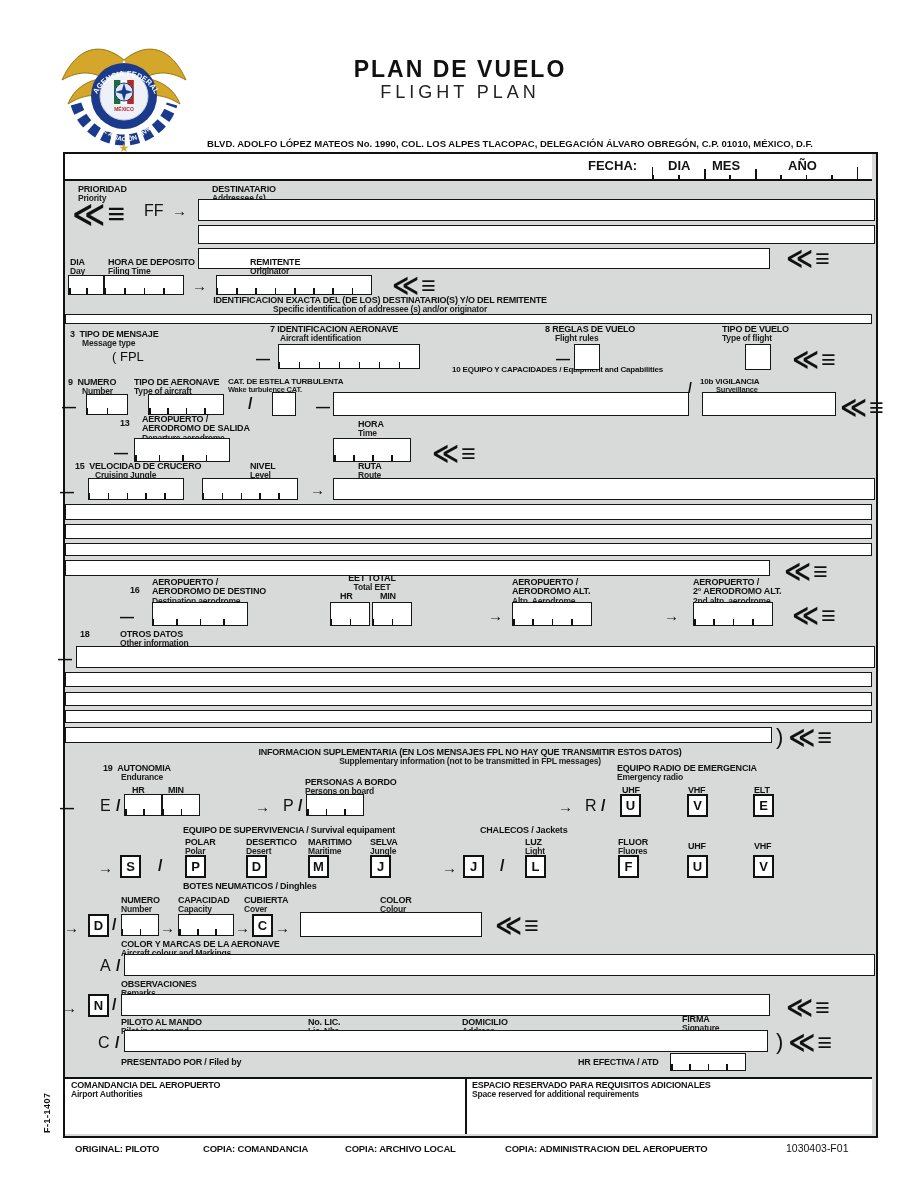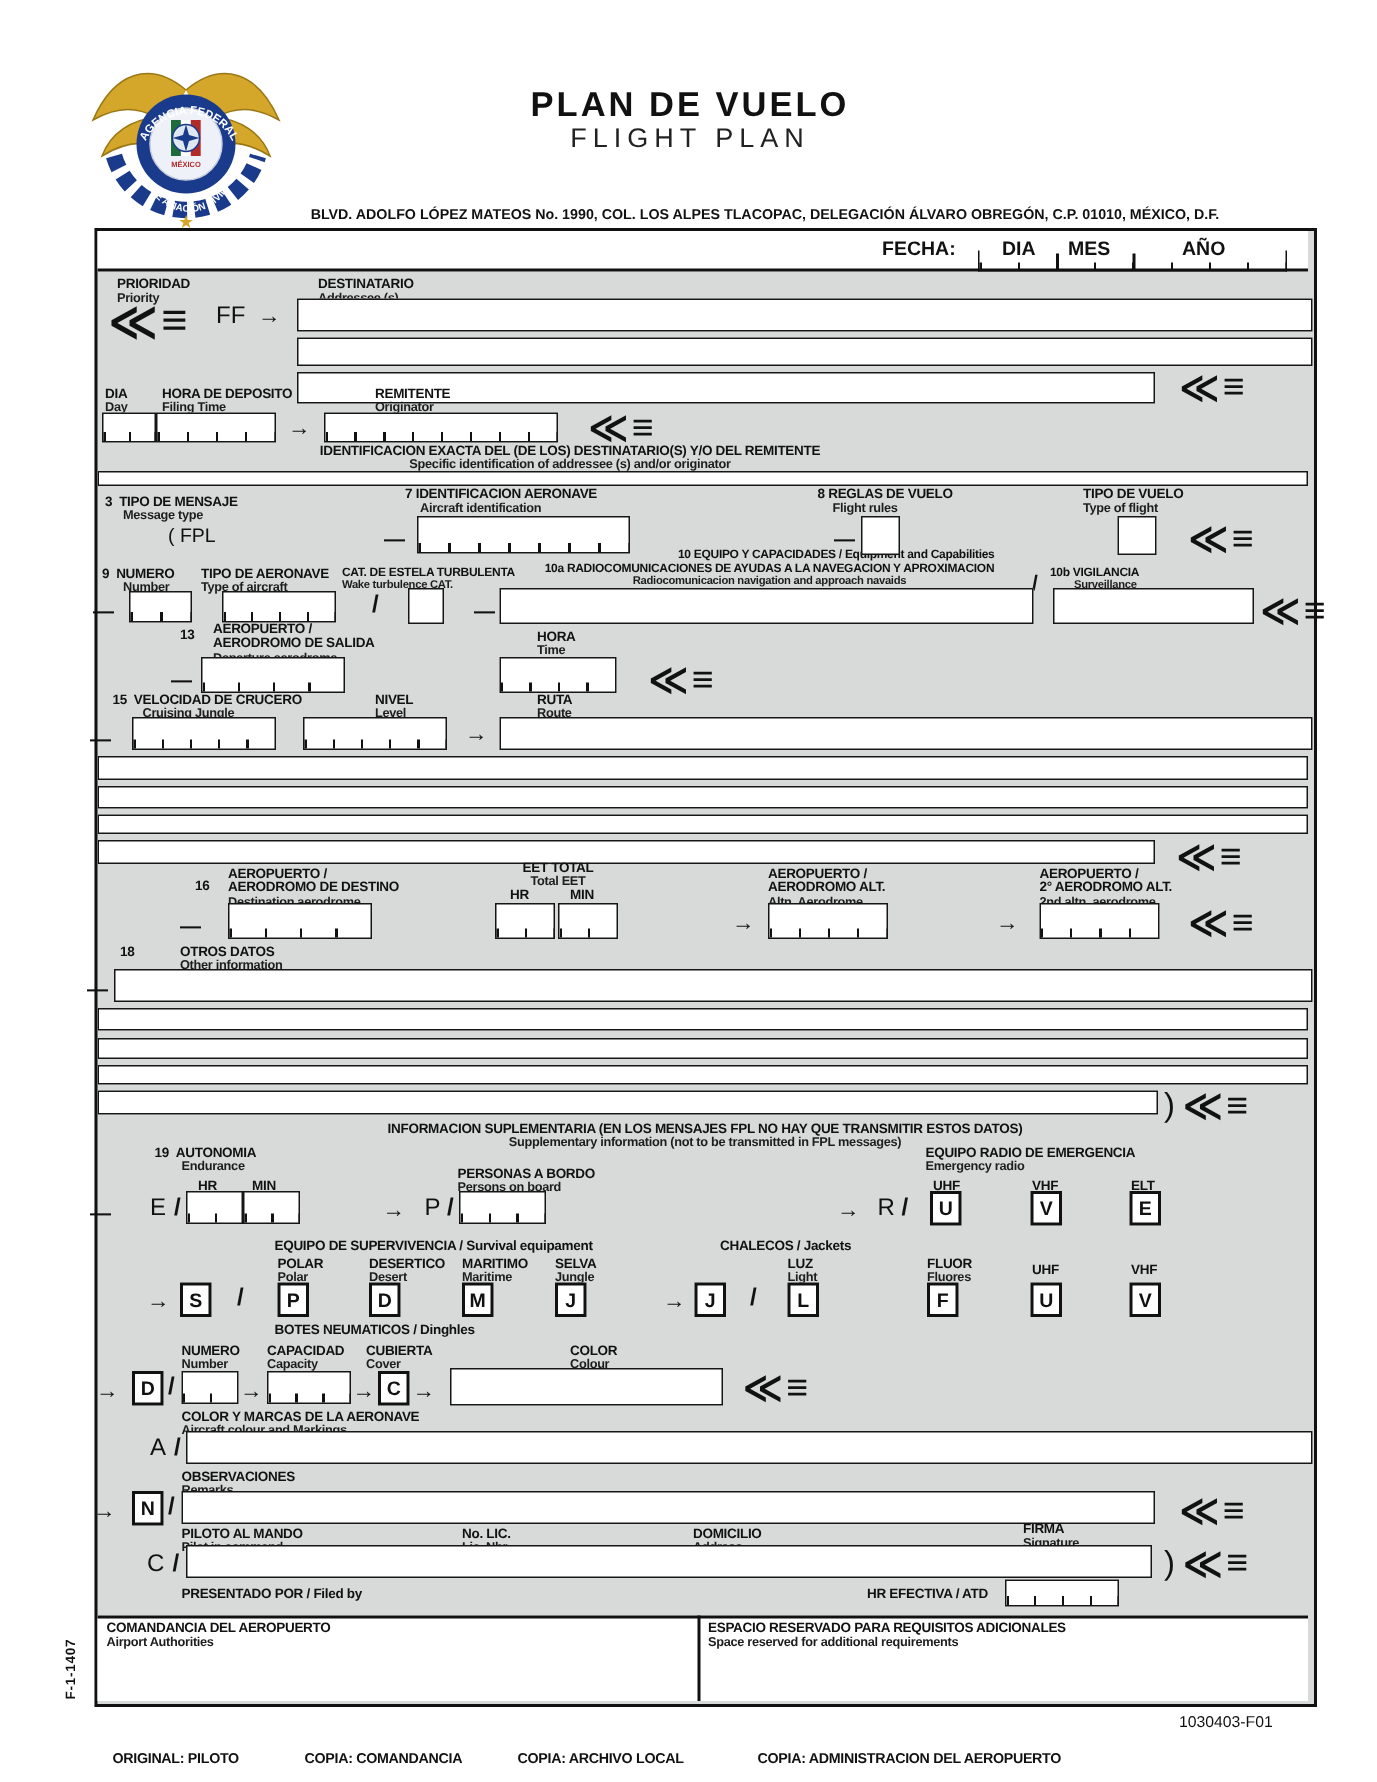--- a/index.html
+++ b/index.html
@@ -36,21 +36,21 @@
   .bracket{position:absolute;border-left:1.5px solid #111;border-right:1.5px solid #111;border-bottom:1.5px solid #111;box-sizing:border-box;}
   .bracket::after{content:"";position:absolute;left:0;right:0;bottom:0;height:5px;
      background-image:repeating-linear-gradient(to right,#111 0 1.5px,transparent 1.5px calc(100%/8));}
   .gdiv{position:absolute;bottom:0;width:1.5px;height:11px;background:#111;}
   
   .title{position:absolute;left:250px;top:56px;width:420px;text-align:center;font-size:23px;font-weight:bold;letter-spacing:2px;}
   .subtitle{position:absolute;left:250px;top:82px;width:420px;text-align:center;font-size:18px;font-weight:500;letter-spacing:4px;color:#222;}
   .address{position:absolute;left:140px;top:138px;width:740px;text-align:center;font-size:9.5px;font-weight:bold;letter-spacing:0px;}
   .fecha-lab{position:absolute;font-size:13px;font-weight:bold;}
   .vert{position:absolute;left:42px;top:1133px;transform:rotate(-90deg);transform-origin:0 0;font-size:9px;font-weight:bold;letter-spacing:0.5px;}
-  .foot{position:absolute;top:1143px;font-size:9.5px;font-weight:bold;letter-spacing:-0.2px;margin-top:24px;}
+  .foot{position:absolute;top:1143px;font-size:9.5px;font-weight:bold;letter-spacing:-0.2px;}
   .doccode{position:absolute;top:1142px;font-size:10.5px;font-weight:400;}
 </style>
 </head>
 <body>
 
 <div class="page">
 
   <svg class="abs" style="left:58px;top:34px" width="132" height="124" viewBox="0 0 132 124">
     <defs>
       <path id="arcTop" d="M36,74 A32,32 0 1 1 100,74"></path>
@@ -182,24 +182,20 @@
     <div class="es"><span>9</span>&nbsp; <span>NUMERO</span></div>
     <div class="en" style="padding-left:14px">Number</div>
   </div>
   <div class="fld" style="left:134px;top:378px">
     <div class="es">TIPO DE AERONAVE</div>
     <div class="en">Type of aircraft</div>
   </div>
   <div class="fld tiny" style="left:228px;top:378px">
     <div class="es">CAT. DE ESTELA TURBULENTA</div>
     <div class="en">Wake turbulence CAT.</div>
-  </div>
-  <div class="fld tiny ctr" style="left:345px;top:375px;width:336px">
-    <div class="es"><span>10a</span> <span>RADIOCOMUNICACIONES DE AYUDAS A LA NAVEGACION Y APROXIMACION</span></div>
-    <div class="en">Radiocomunicacion navigation and approach navaids</div>
   </div>
   <div class="slash" style="left:688px;top:381px">/</div>
   <div class="fld tiny" style="left:700px;top:378px">
     <div class="es"><span>10b</span> <span>VIGILANCIA</span></div>
     <div class="en" style="padding-left:16px">Surveillance</div>
   </div>
 
   <div class="dash" style="left:62px;top:400px">—</div>
   <div class="box comb c2" style="left:86px;top:394px;width:42px;height:21px;"></div>
   <div class="box comb c4" style="left:148px;top:394px;width:76px;height:21px;"></div>

